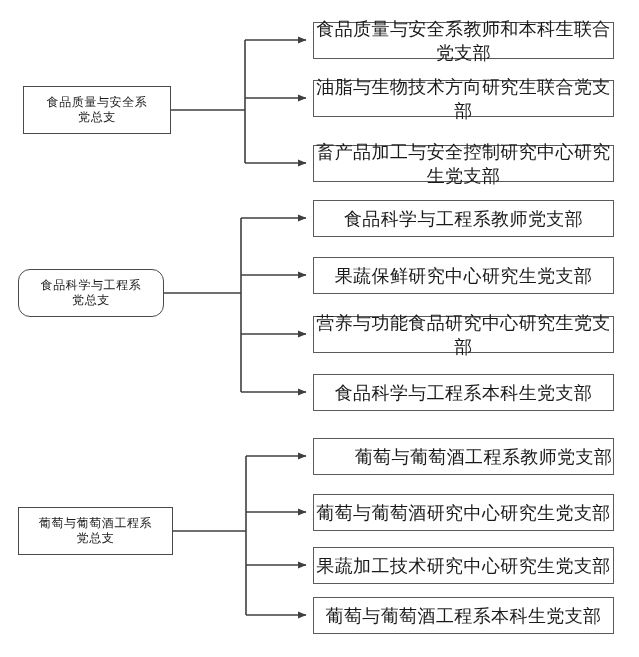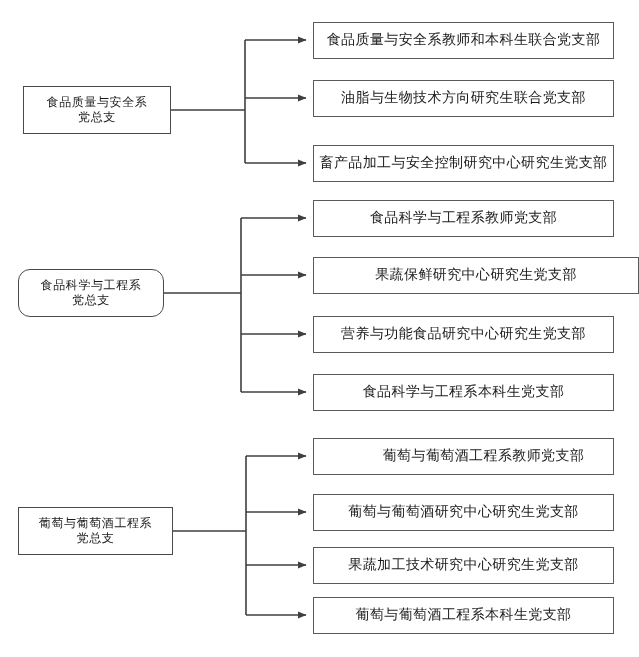--- a/index.html
+++ b/index.html
@@ -42,23 +42,22 @@
   }
   .node-label {
     display: block;
     width: 100%;
     line-height: 1.28;
     letter-spacing: 0.2px;
     white-space: pre-line;
     font-size: 13px;
   }
   .node-child .node-label {
-    font-size: 14px;
+    font-size: 18px;
     letter-spacing: 0.4px;
-    font-family: Liberation Mono, monospace;
   }
   .node-parent .node-label {
     font-size: 12px;
     letter-spacing: 0.6px;
   }
 </style>
 </head>
 <body>
 
 <div id="chart-root">
@@ -116,21 +115,21 @@
 
   <div class="node node-parent" style="left:18px; top:269px; width:146px; height:48px;border-radius:12px;">
     <span class="node-label">食品科学与工程系
 党总支</span>
   </div>
 
   <div class="node node-child" style="left:313px; top:200px; width:301px; height:37px;">
     <span class="node-label">食品科学与工程系教师党支部</span>
   </div>
 
-  <div class="node node-child" style="left:313px; top:257px; width:326px; height:37px;">
+  <div class="node node-child" style="left:313px; top:257px; width:301px; height:37px;">
     <span class="node-label">果蔬保鲜研究中心研究生党支部</span>
   </div>
 
   <div class="node node-child" style="left:313px; top:316px; width:301px; height:37px;">
     <span class="node-label">营养与功能食品研究中心研究生党支部</span>
   </div>
 
   <div class="node node-child" style="left:313px; top:374px; width:301px; height:37px;">
     <span class="node-label">食品科学与工程系本科生党支部</span>
   </div>

